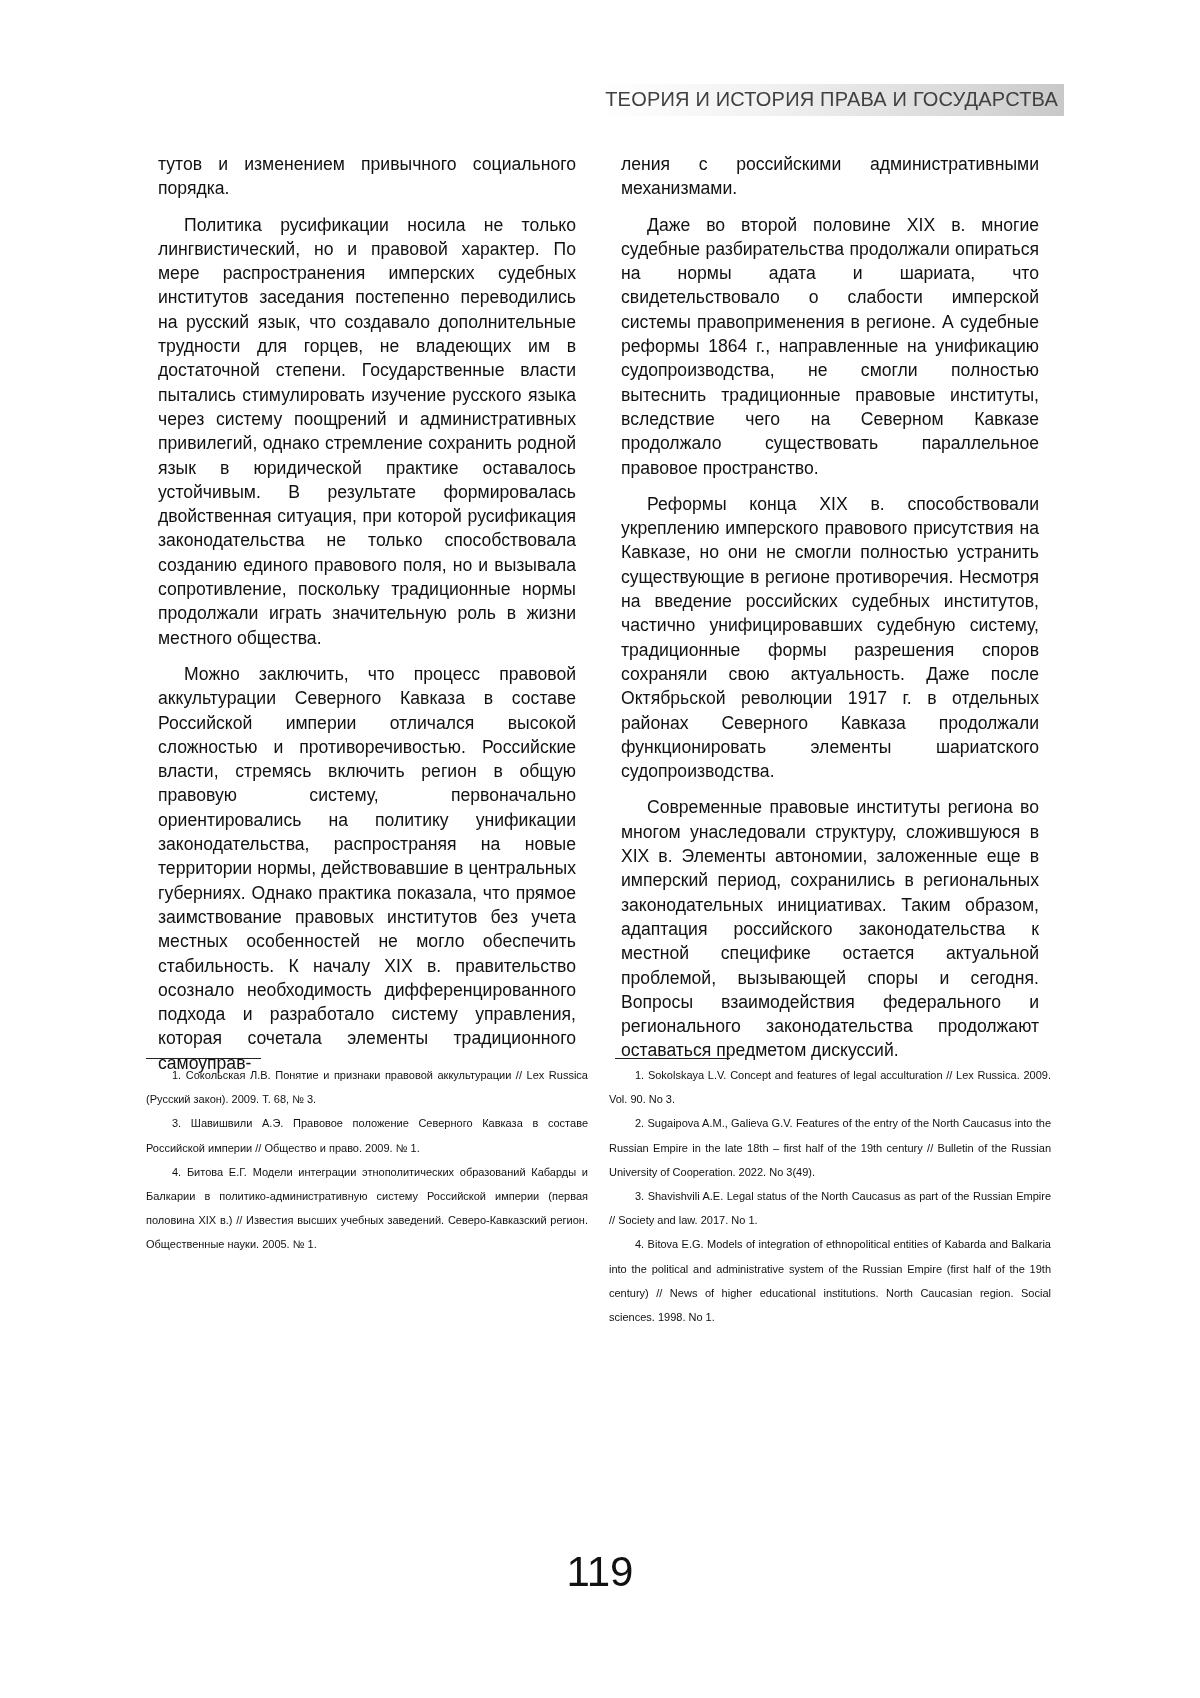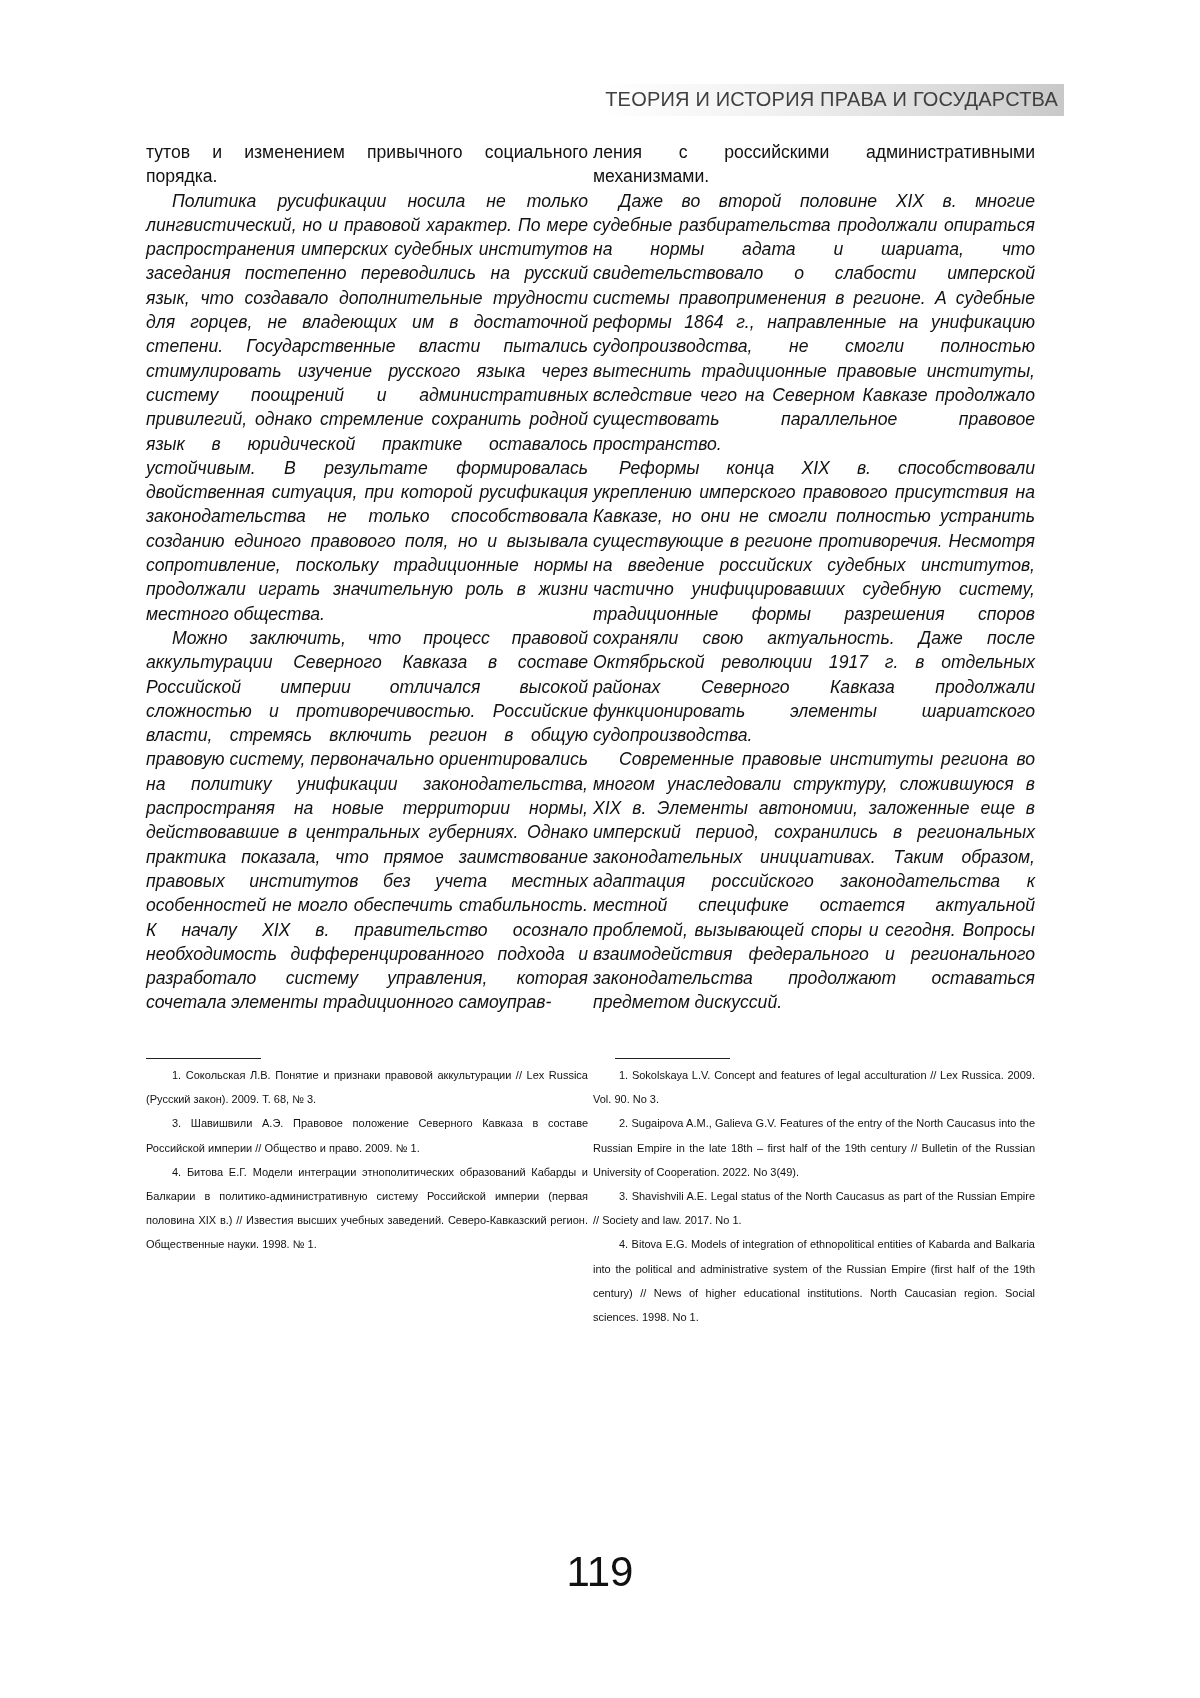--- a/index.html
+++ b/index.html
@@ -8,24 +8,24 @@
     .header-band {
       position: absolute; left: 598px; top: 84px; width: 466px; height: 32px;
       background: linear-gradient(to right, #ffffff 0%, #f2f2f2 35%, #d8d8d8 80%, #c8c8c8 100%);
     }
     .header-title {
       position: absolute; right: 142px; top: 88px;
       font-size: 20px; letter-spacing: 0.2px; color: #404040; white-space: nowrap;
     }
     .col { position: absolute; width: 442px; }
     .col-left { left: 146px; }
-    .col-right { left: 593px; }
+    .col-right { left: 609px; }
     .body-text { top: 140px; font-size: 17.6px; line-height: 24.3px; text-align: justify; }
-    .body-text p { margin: 0; text-indent: 0; }
-    .body-text p.indent { text-indent: 26px; font-style: italic; }
+    .body-text p { margin: 12px; text-indent: 0; }
+    .body-text p.indent { text-indent: 26px; }
     .fn-rule { position: absolute; top: 1058px; width: 115px; height: 1px; background: #222; }
     .fn-rule.left { left: 146px; }
     .fn-rule.right { left: 615px; }
     .footnotes { top: 1063px; font-size: 11px; line-height: 24.2px; text-align: justify; }
     .footnotes p { margin: 0; text-indent: 26px; }
     .page-number {
       position: absolute; left: 0; width: 1200px; top: 1548px; text-align: center;
       font-size: 42px; font-weight: normal; color: #111;
     }
   </style>
@@ -47,21 +47,21 @@
   <p class="indent">Реформы конца XIX в. способствовали укреплению имперского правового присутствия на Кавказе, но они не смогли полностью устранить существующие в регионе противоречия. Несмотря на введение российских судебных институтов, частично унифицировавших судебную систему, традиционные формы разрешения споров сохраняли свою актуальность. Даже после Октябрьской революции 1917 г. в отдельных районах Северного Кавказа продолжали функционировать элементы шариатского судопроизводства.</p>
   <p class="indent">Современные правовые институты региона во многом унаследовали структуру, сложившуюся в XIX в. Элементы автономии, заложенные еще в имперский период, сохранились в региональных законодательных инициативах. Таким образом, адаптация российского законодательства к местной специфике остается актуальной проблемой, вызывающей споры и сегодня. Вопросы взаимодействия федерального и регионального законодательства продолжают оставаться предметом дискуссий.</p>
 </div>
 
 <div class="fn-rule left"></div>
 <div class="fn-rule right"></div>
 
 <div class="col col-left footnotes">
   <p>1. Сокольская Л.В. Понятие и признаки правовой аккультурации // Lex Russica (Русский закон). 2009. Т. 68, № 3.</p>
   <p>3. Шавишвили А.Э. Правовое положение Северного Кавказа в составе Российской империи // Общество и право. 2009. № 1.</p>
-  <p>4. Битова Е.Г. Модели интеграции этнополитических образований Кабарды и Балкарии в политико-административную систему Российской империи (первая половина XIX в.) // Известия высших учебных заведений. Северо-Кавказский регион. Общественные науки. 1998. № 1.</p>
+  <p>4. Битова Е.Г. Модели интеграции этнополитических образований Кабарды и Балкарии в политико-административную систему Российской империи (первая половина XIX в.) // Известия высших учебных заведений. Северо-Кавказский регион. Общественные науки. 2005. № 1.</p>
 </div>
 
 <div class="col col-right footnotes">
   <p>1. Sokolskaya L.V. Concept and features of legal acculturation // Lex Russica. 2009. Vol. 90. No 3.</p>
   <p>2. Sugaipova A.M., Galieva G.V. Features of the entry of the North Caucasus into the Russian Empire in the late 18th – first half of the 19th century // Bulletin of the Russian University of Cooperation. 2022. No 3(49).</p>
   <p>3. Shavishvili A.E. Legal status of the North Caucasus as part of the Russian Empire // Society and law. 2017. No 1.</p>
   <p>4. Bitova E.G. Models of integration of ethnopolitical entities of Kabarda and Balkaria into the political and administrative system of the Russian Empire (first half of the 19th century) // News of higher educational institutions. North Caucasian region. Social sciences. 1998. No 1.</p>
 </div>
 
 <div class="page-number">119</div>

